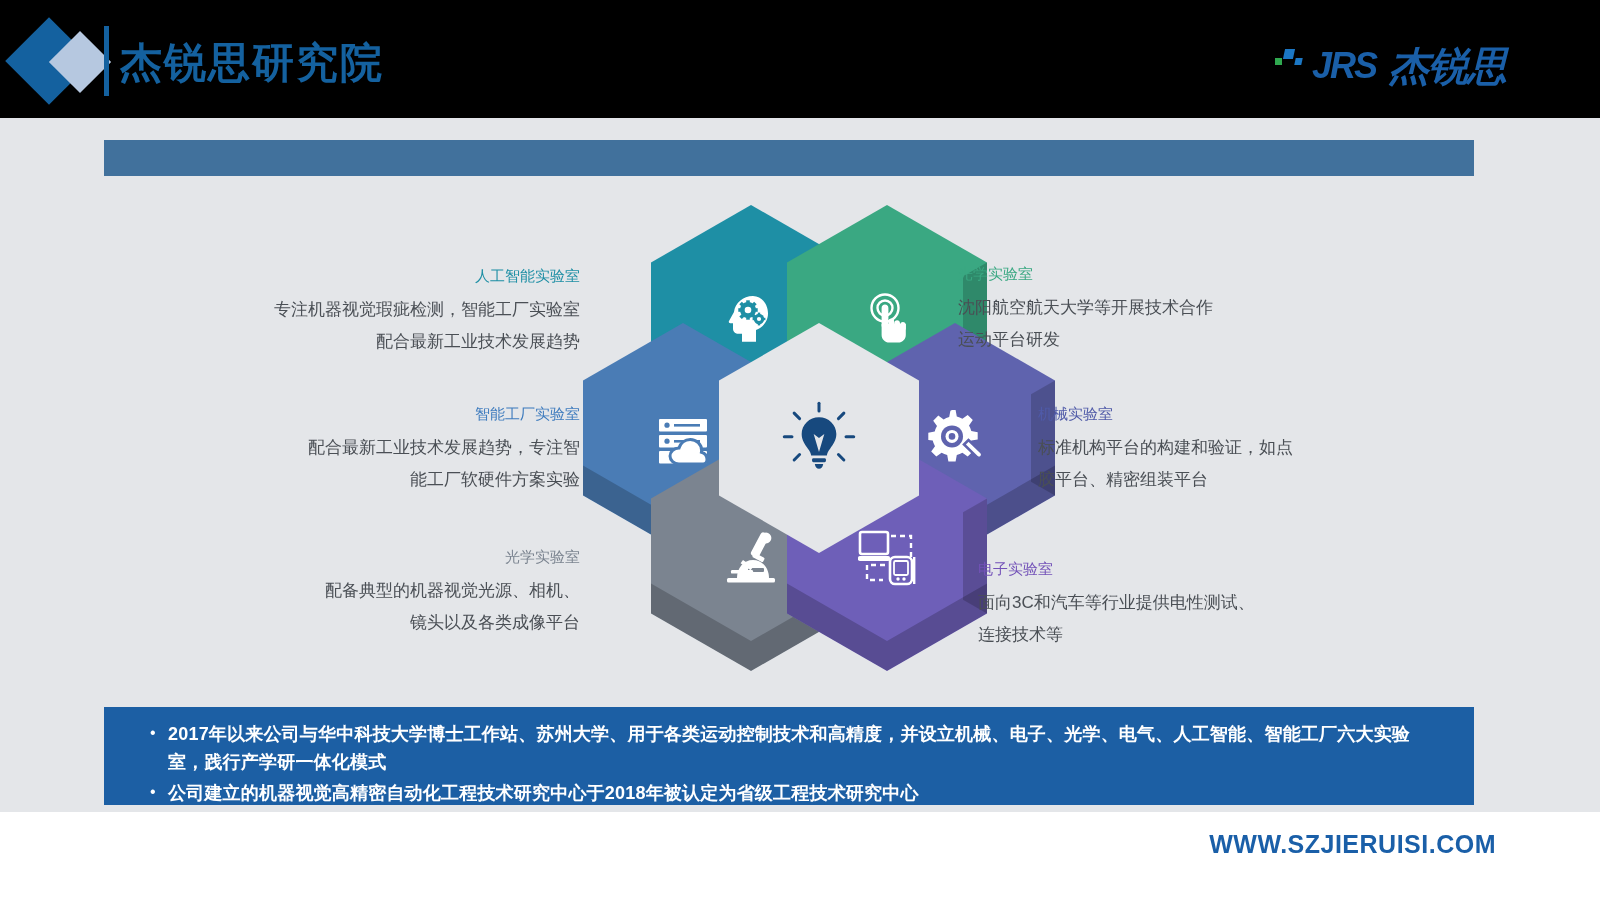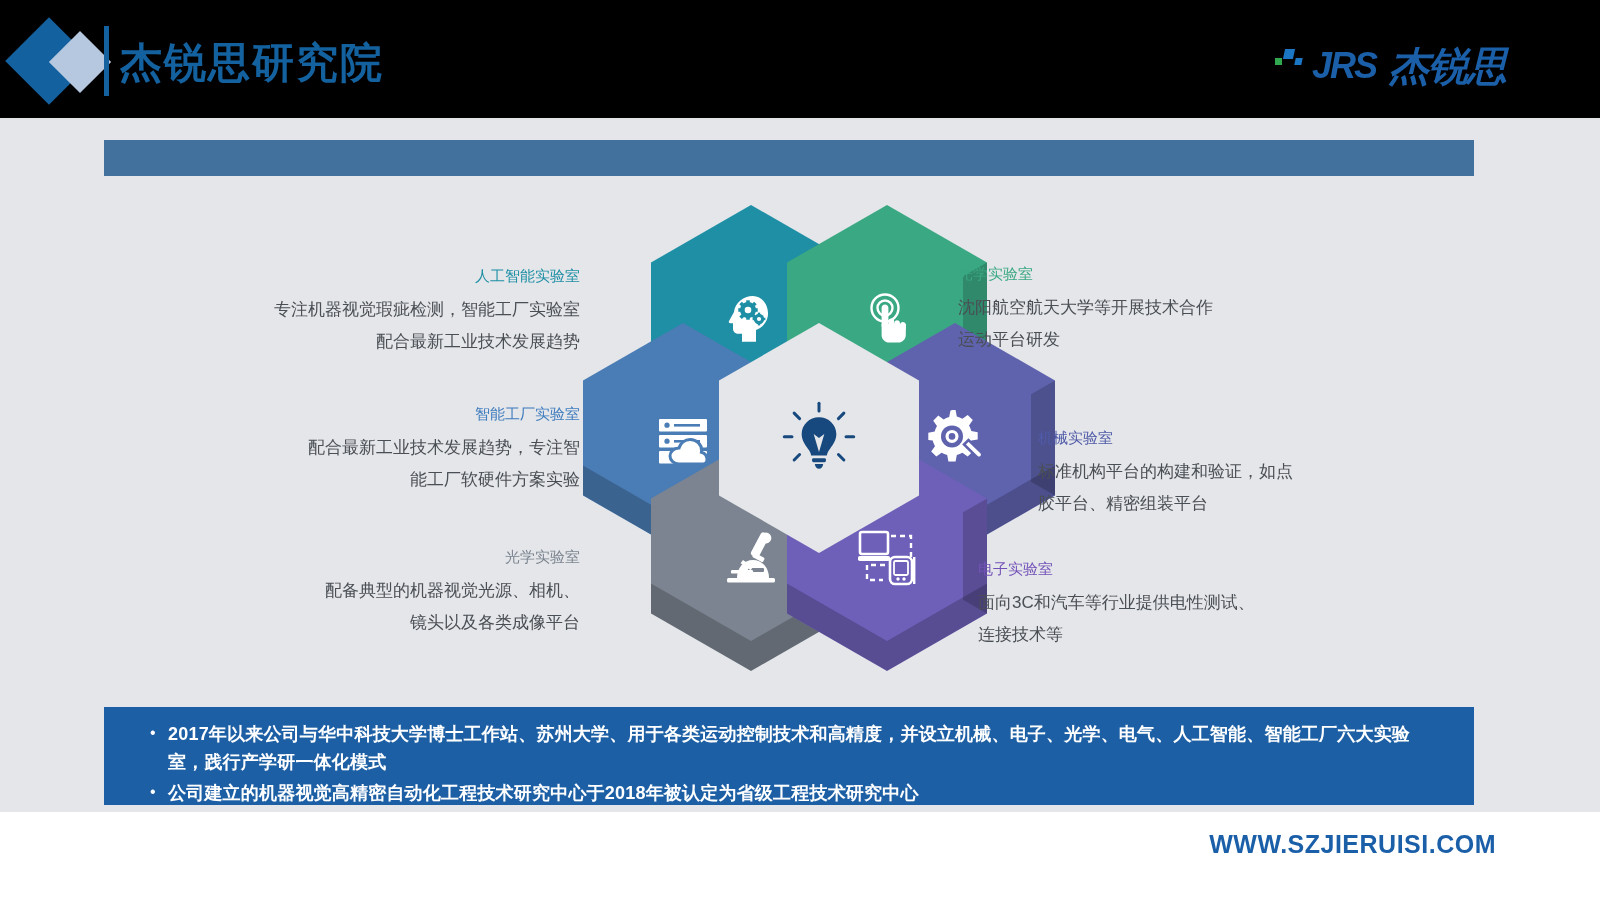--- a/index.html
+++ b/index.html
@@ -111,21 +111,21 @@
   .lab .lab-desc{
     font-size:17px; color:#4a4f55; line-height:1.9;
   }
   .lab.right{ text-align:left; }
   .lab.left { text-align:right; }
 
   #lab-ai      { left:190px;  top:267px; width:390px; }
   #lab-factory { left:170px;  top:405px; width:410px; }
   #lab-optic   { left:240px;  top:548px; width:340px; }
   #lab-elec    { left:958px;  top:265px; width:400px; }
-  #lab-mech    { left:1038px; top:405px; width:400px;margin-top:24px; }
+  #lab-mech    { left:1038px; top:405px; width:400px; }
   #lab-elect   { left:978px;  top:560px; width:400px; }
 
   
   #bottom-banner{
     position:absolute; left:104px; top:707px; width:1370px; height:98px;
     background:#1c5fa4; padding:14px 0 0 0;
   }
   .bullet-row{ display:flex; padding:0 28px 0 72px; color:#ffffff; }
   .bullet-dot{
     width:18px; flex:0 0 18px; font-size:16px; line-height:1.55; margin-left:-26px;

